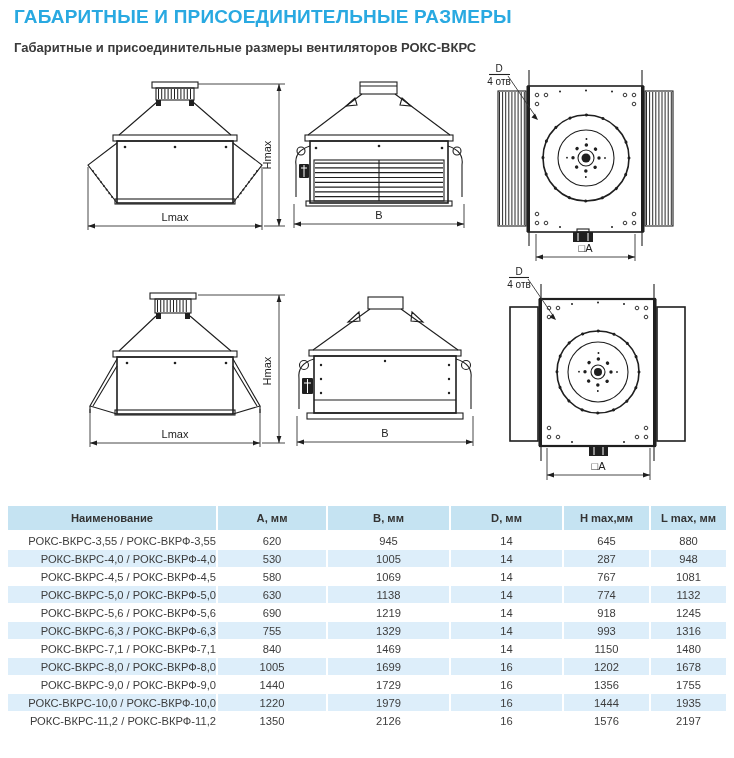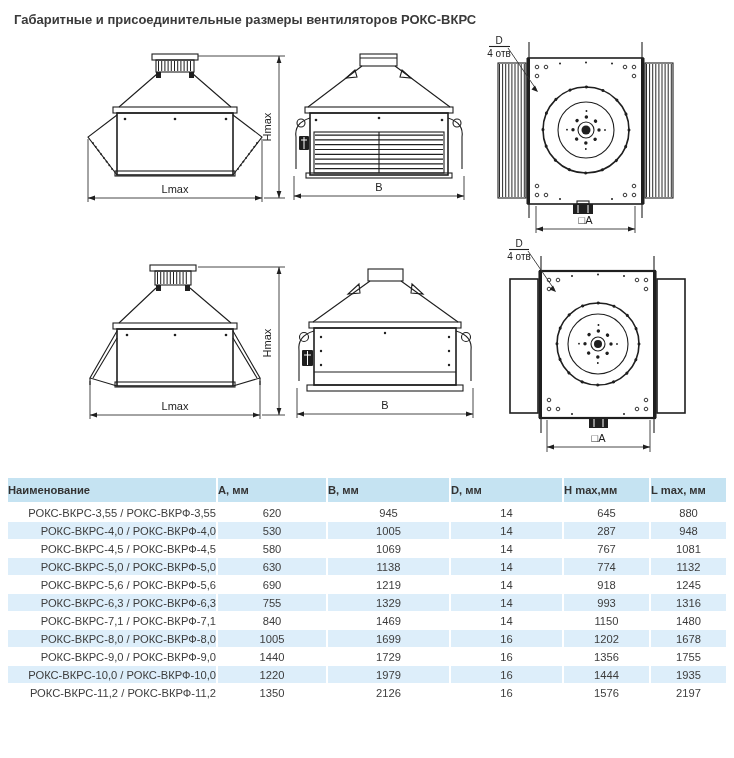--- a/index.html
+++ b/index.html
@@ -34,37 +34,38 @@
   .dots4{fill:none;stroke:#1f1f1f;stroke-width:1.8;stroke-dasharray:.1 29.7;stroke-linecap:round}
   .bolts8{fill:none;stroke:#1f1f1f;stroke-width:3.4;stroke-dasharray:.1 10.1;stroke-linecap:round}
   .rivets{stroke:#1f1f1f;stroke-width:1.8;stroke-dasharray:.1 4.5;stroke-linecap:round}
   .wline{stroke:#fff;stroke-width:1}
   
   .dim-table{
     width:718px;margin:14px 8px 0 8px;border-collapse:collapse;table-layout:fixed;
     font-size:11.2px;color:#3d3d3d;
   }
   .dim-table th{
-    background:var(--th-bg,#c5e3f2);font-weight:bold;height:24px;text-align:left;
+    background:var(--th-bg,#c5e3f2);font-weight:bold;height:24px;text-align:center;
     border-left:2px solid #fff;border-bottom:2px solid #fff;padding:0;color:#333;
   }
   .dim-table th:first-child{border-left:none}
   .dim-table td{
     text-align:center;height:15px;padding:1px 0;
     border-left:2px solid #fff;border-bottom:1px solid #fff;background:#fff;
   }
   .dim-table td:first-child{border-left:none}
   .dim-table td.name-col{text-align:right;padding-left:7px}
   .dim-table tr.alt td{background:var(--alt-bg,#ddeefa)}
 </style>
 </head>
 <body>
 
 <div class="page" style="--accent: #29a9e1; --th-bg: #c5e3f2; --alt-bg: #ddeefa;">
 
+  <h1 class="main-title">ГАБАРИТНЫЕ И ПРИСОЕДИНИТЕЛЬНЫЕ РАЗМЕРЫ</h1>
 
   <h2 class="section-subtitle">Габаритные и присоединительные размеры вентиляторов РОКС-ВКРС</h2>
 
   <div class="drawing-row">
     <svg width="734" height="205" viewBox="0 60 734 205">
 
       <g>
         <rect class="ln" x="152" y="83" width="46" height="6"></rect>
         <rect class="ln" x="156" y="89" width="38" height="12"></rect>
         <line class="cap-stripes" x1="158" y1="95" x2="192" y2="95"></line>

